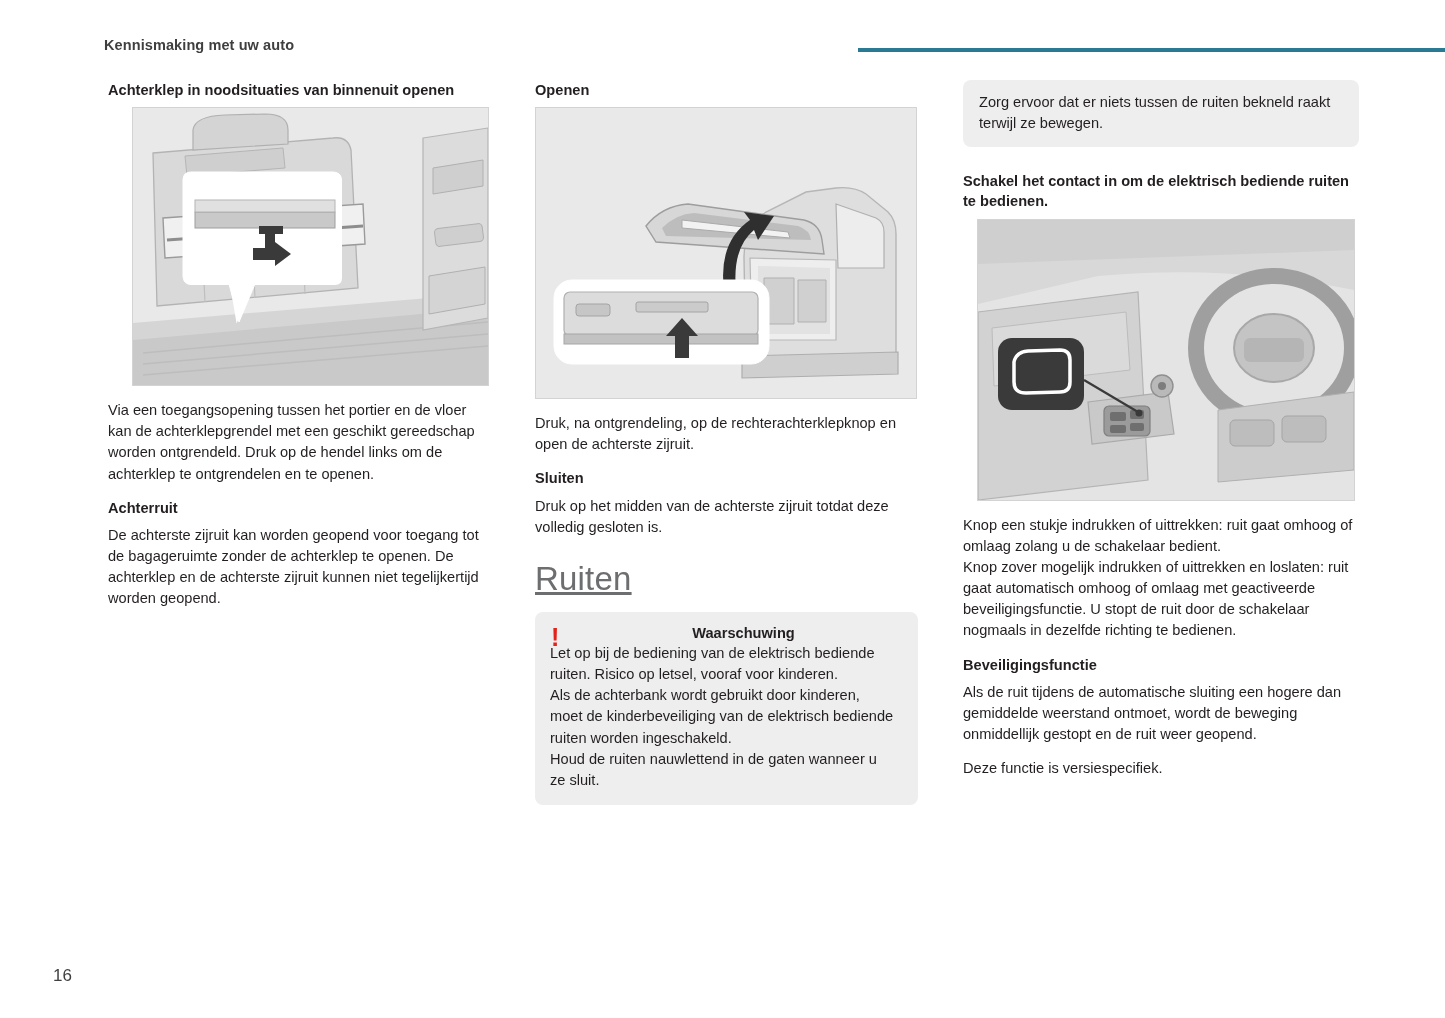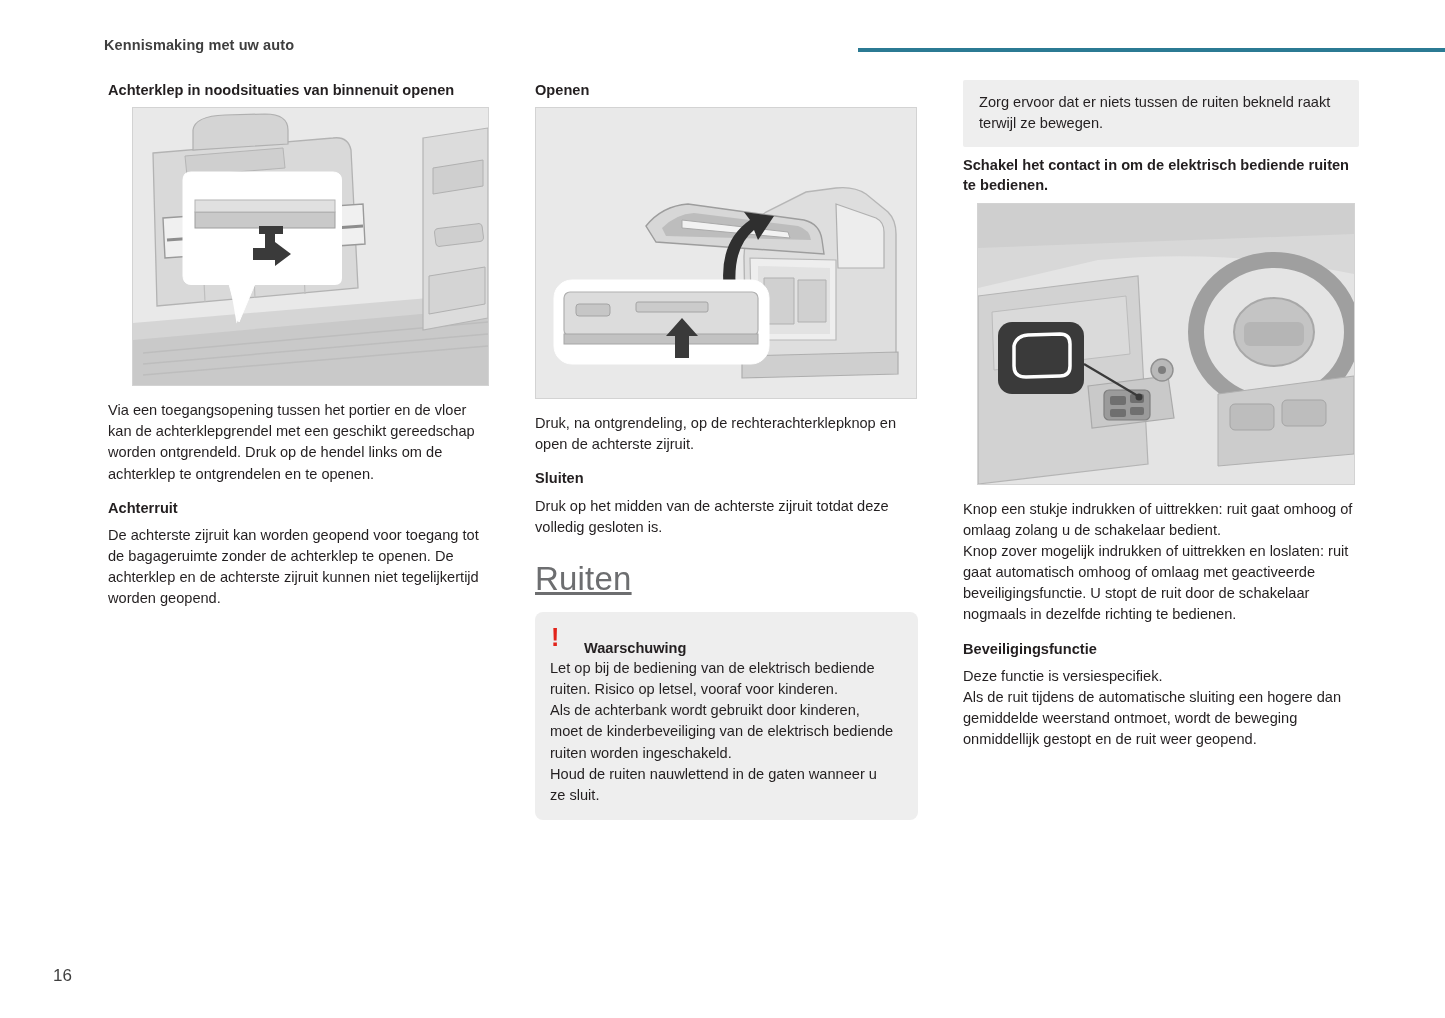--- a/index.html
+++ b/index.html
@@ -103,41 +103,42 @@
   .warn-box {
     background: #eeeeee;
     border-radius: 8px;
     padding: 13px 15px 14px 15px;
     margin: 0 0 12px 0;
     position: relative;
   }
   .warn-title {
     font-size: 14.6px;
     font-weight: bold;
-    margin: 15px 0 2px 34px;
+    margin: 0 0 2px 34px;
+    text-align: center;
   }
   .warn-bang {
     position: absolute;
     left: 16px;
     top: 13px;
     color: #e2231a;
     font-size: 25px;
     font-weight: bold;
     line-height: 1;
   }
   .warn-text {
     font-size: 14.6px;
     line-height: 1.45;
     margin: 0 8px 0 0;
   }
   .note-box {
     background: #eeeeee;
-    border-radius: 2px;
+    border-radius: 8px;
     padding: 12px 16px 13px 16px;
-    margin: 0 0 8px 0;
+    margin: 0 0 24px 0;
   }
   .note-text {
     font-size: 14.6px;
     line-height: 1.45;
     margin: 0;
   }
 
   
   .figure {
     background: #e9e9e9;
@@ -328,18 +329,18 @@
         </g>
         <line x1="106" y1="160" x2="160" y2="192" stroke="#3a3a3a" stroke-width="2.2"></line>
         <circle cx="161" cy="193" r="3.5" fill="#3a3a3a"></circle>
       </svg>
     </div>
 
     <p class="body tight">Knop een stukje indrukken of uittrekken: ruit gaat omhoog of omlaag zolang u de schakelaar bedient.</p>
     <p class="body">Knop zover mogelijk indrukken of uittrekken en loslaten: ruit gaat automatisch omhoog of omlaag met geactiveerde beveiligingsfunctie. U stopt de ruit door de schakelaar nogmaals in dezelfde richting te bedienen.</p>
 
     <h2 class="sub">Beveiligingsfunctie</h2>
+    <p class="body">Als de ruit tijdens de automatische sluiting een hogere dan gemiddelde weerstand ontmoet, wordt de beweging onmiddellijk gestopt en de ruit weer geopend.</p>
     <p class="body tight">Deze functie is versiespecifiek.</p>
-    <p class="body">Als de ruit tijdens de automatische sluiting een hogere dan gemiddelde weerstand ontmoet, wordt de beweging onmiddellijk gestopt en de ruit weer geopend.</p>
 
   </div>
 
 </div>
 
 </body></html>

